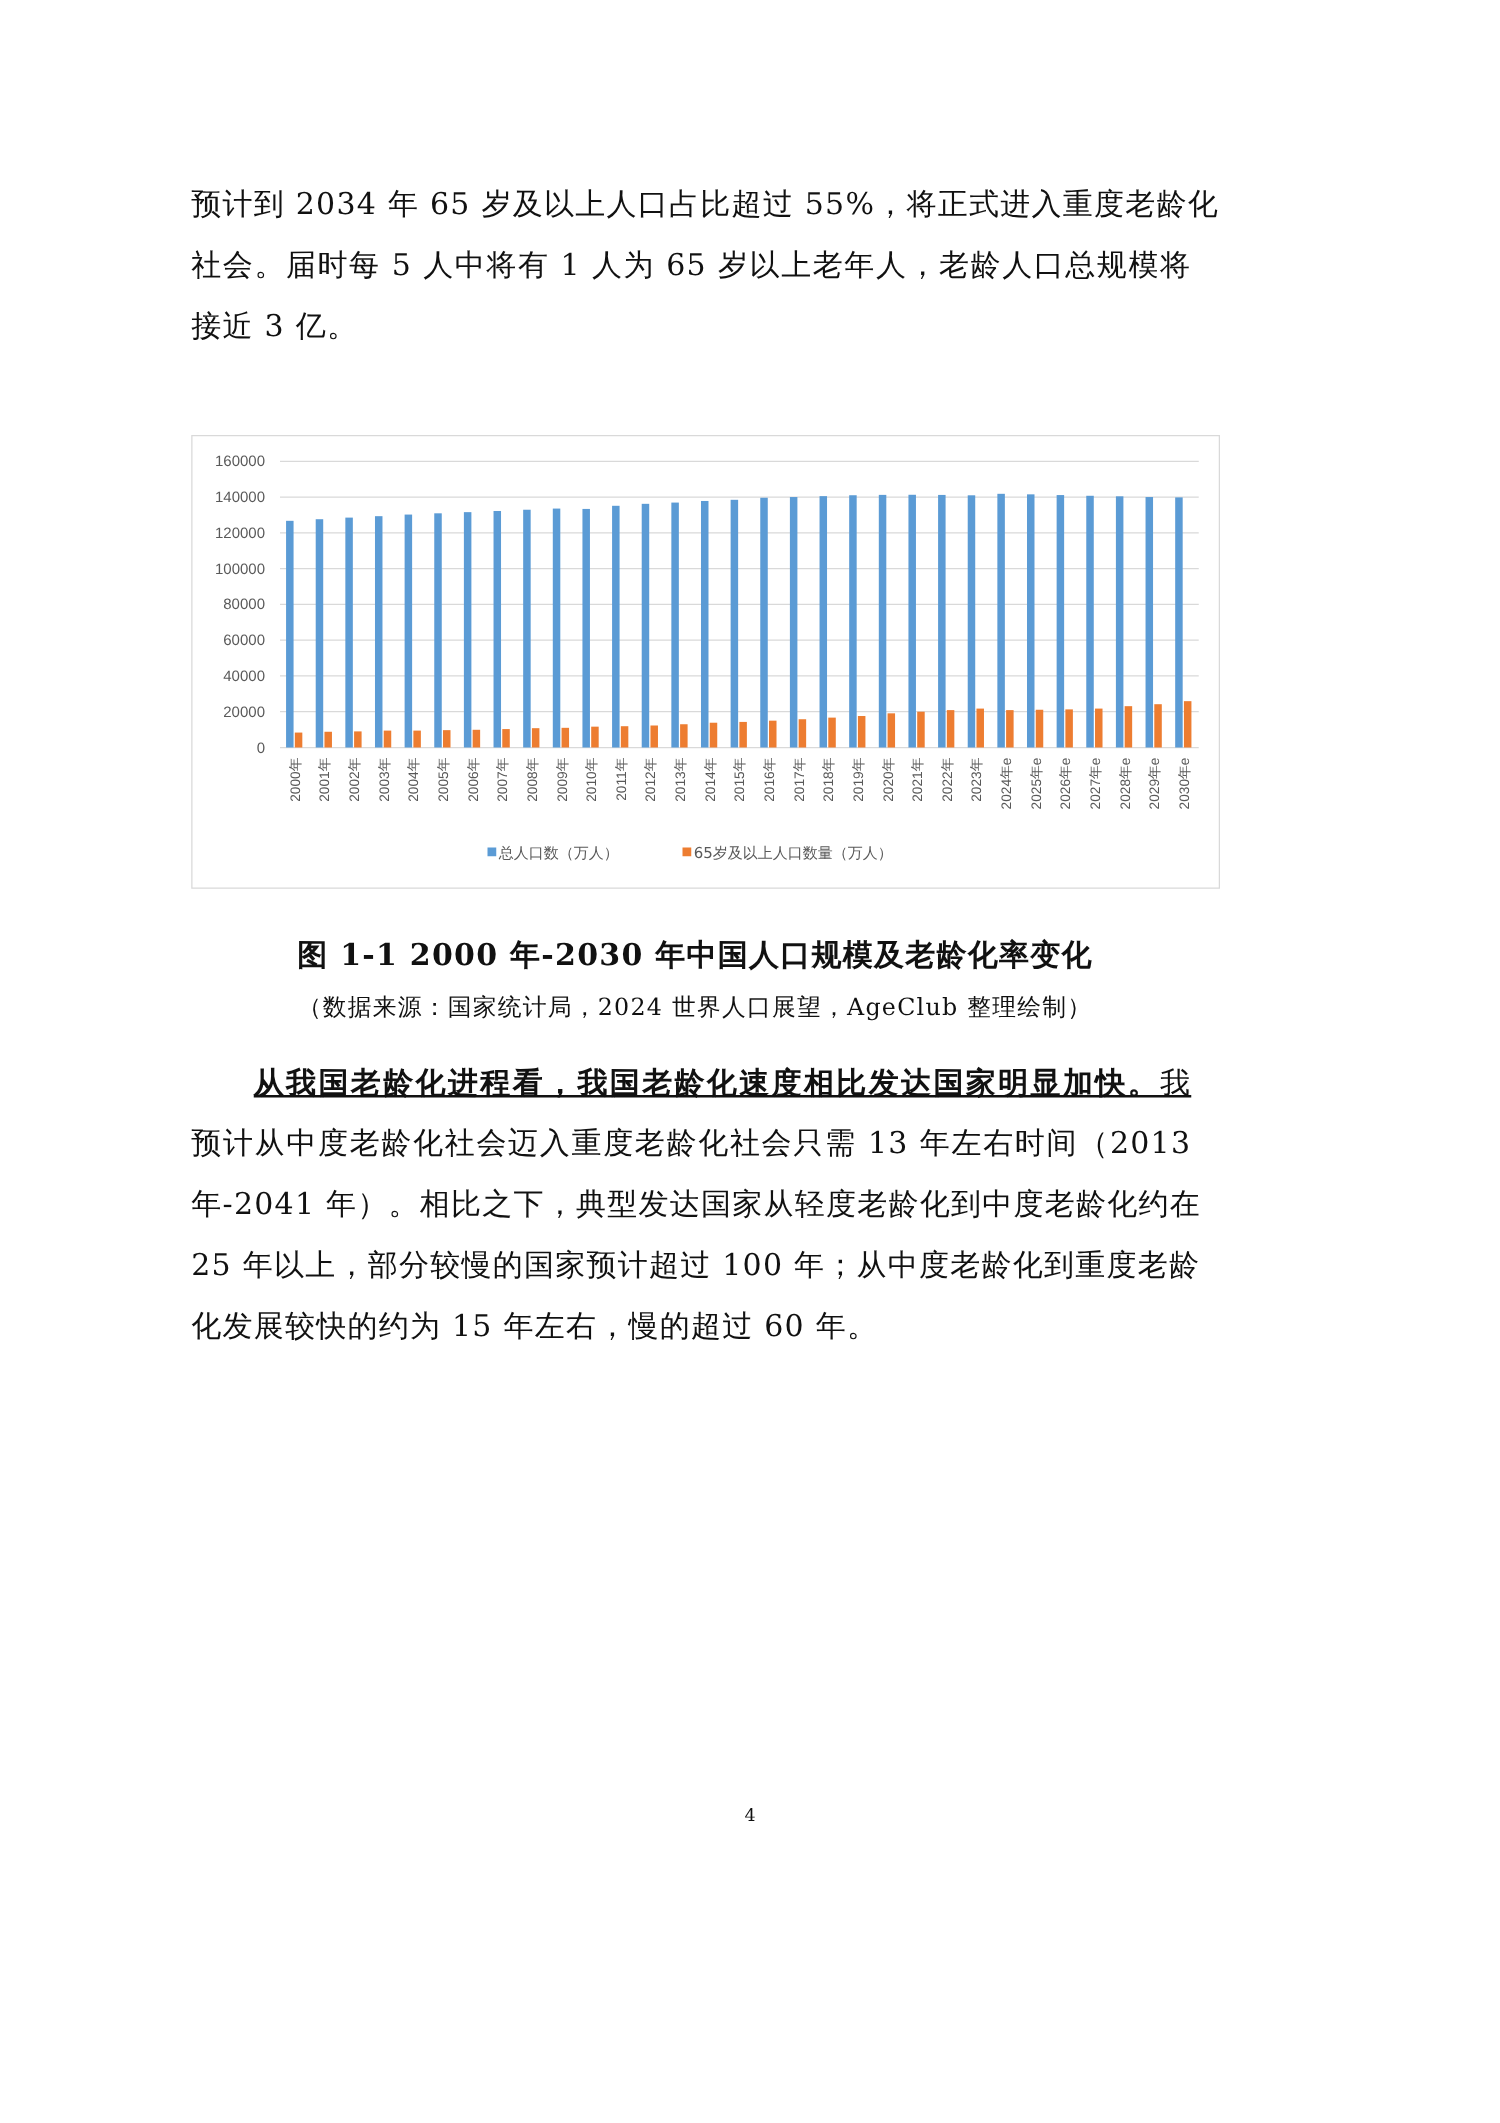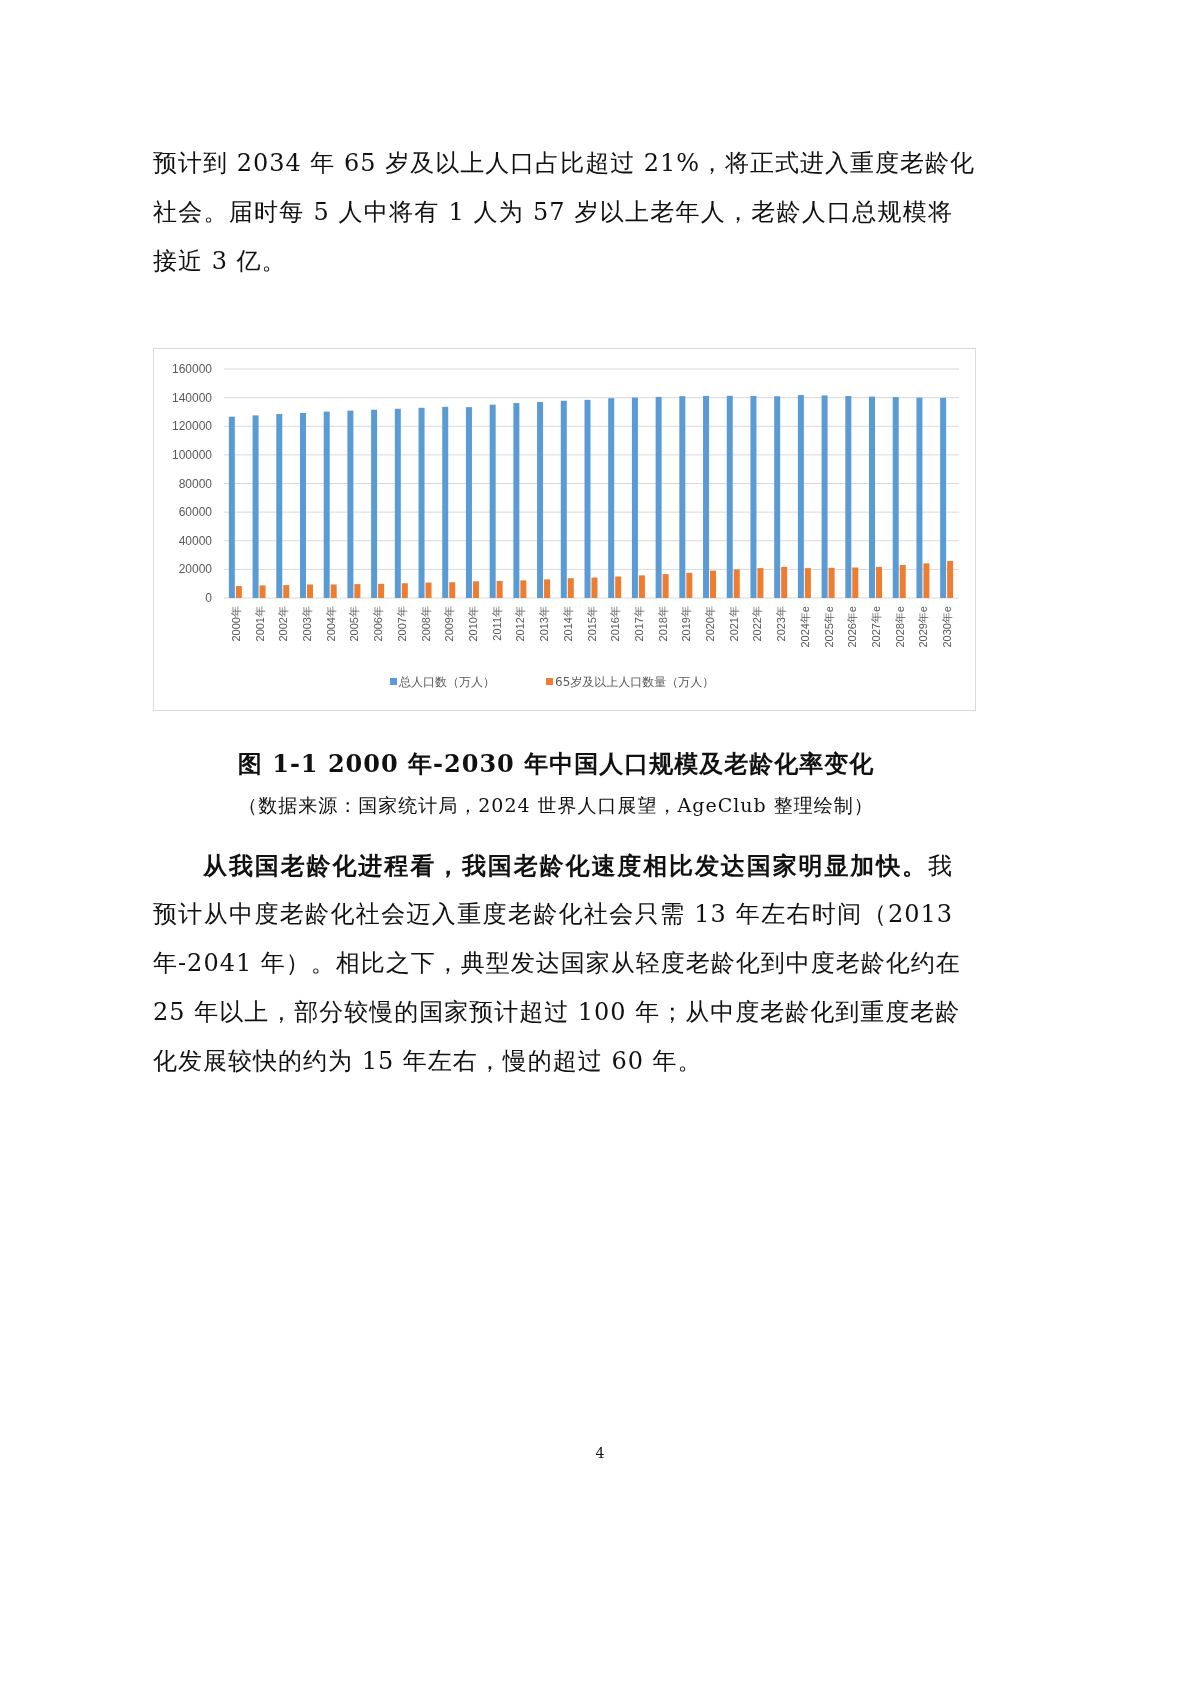--- a/index.html
+++ b/index.html
@@ -15,22 +15,22 @@
   .caption { position: absolute; left: 0; width: 1112px; text-align: center; }
   .fig-title { top: 748px; font-size: 24px; font-weight: bold; letter-spacing: 1px; }
   .fig-source { top: 793px; font-size: 19px; letter-spacing: 1px; }
   .bold { font-weight: bold; }
   .page-num { position: absolute; top: 1445px; left: 0; width: 1200px; text-align: center; font-size: 14px; }
 </style>
 </head>
 <body>
 
 <div class="para" style="top:139px;">
-  <span class="line">预计到 2034 年 65 岁及以上人口占比超过 21%，将正式进入重度老龄化</span>
-  <span class="line">社会。届时每 5 人中将有 1 人为 57 岁以上老年人，老龄人口总规模将</span>
+  <span class="line">预计到 2034 年 65 岁及以上人口占比超过 55%，将正式进入重度老龄化</span>
+  <span class="line">社会。届时每 5 人中将有 1 人为 65 岁以上老年人，老龄人口总规模将</span>
   <span class="line last">接近 3 亿。</span>
 </div>
 
 <div class="chart-box">
   <svg class="chart-svg" id="chart" width="823" height="363">
       <line x1="70" x2="805" y1="249" y2="249" stroke="#d9d9d9" stroke-width="1"></line>
       <text x="58" y="253" text-anchor="end" font-size="12" fill="#595959" font-family="Liberation Sans, sans-serif">0</text>
       <line x1="70" x2="805" y1="220.375" y2="220.375" stroke="#d9d9d9" stroke-width="1"></line>
       <text x="58" y="224.375" text-anchor="end" font-size="12" fill="#595959" font-family="Liberation Sans, sans-serif">20000</text>
       <line x1="70" x2="805" y1="191.75" y2="191.75" stroke="#d9d9d9" stroke-width="1"></line>
@@ -144,20 +144,20 @@
       <text x="245" y="337" font-size="12" fill="#595959" font-family="DejaVu Sans, sans-serif">总人口数（万人）</text>
       <rect x="392" y="329" width="7" height="7" fill="#ed7d31"></rect>
       <text x="401" y="337" font-size="12" fill="#595959" font-family="DejaVu Sans, sans-serif">65岁及以上人口数量（万人）</text>
     </svg>
 </div>
 
 <div class="caption fig-title">图 1-1 2000 年-2030 年中国人口规模及老龄化率变化</div>
 <div class="caption fig-source">（数据来源：国家统计局，2024 世界人口展望，AgeClub 整理绘制）</div>
 
 <div class="para" style="top:841px;">
-  <span class="line" style="padding-left:50px; box-sizing:border-box;"><span class="bold">从我国老龄化进程看，我国老龄化速度相比发达国家明显加快。</span><span>我</span></span>
+  <span class="line" style="padding-left:50px; box-sizing:border-box;text-decoration:underline;"><span class="bold">从我国老龄化进程看，我国老龄化速度相比发达国家明显加快。</span><span>我</span></span>
   <span class="line">预计从中度老龄化社会迈入重度老龄化社会只需 13 年左右时间（2013</span>
   <span class="line">年-2041 年）。相比之下，典型发达国家从轻度老龄化到中度老龄化约在</span>
   <span class="line">25 年以上，部分较慢的国家预计超过 100 年；从中度老龄化到重度老龄</span>
   <span class="line last">化发展较快的约为 15 年左右，慢的超过 60 年。</span>
 </div>
 
 <div class="page-num">4</div>
 
 </body></html>

